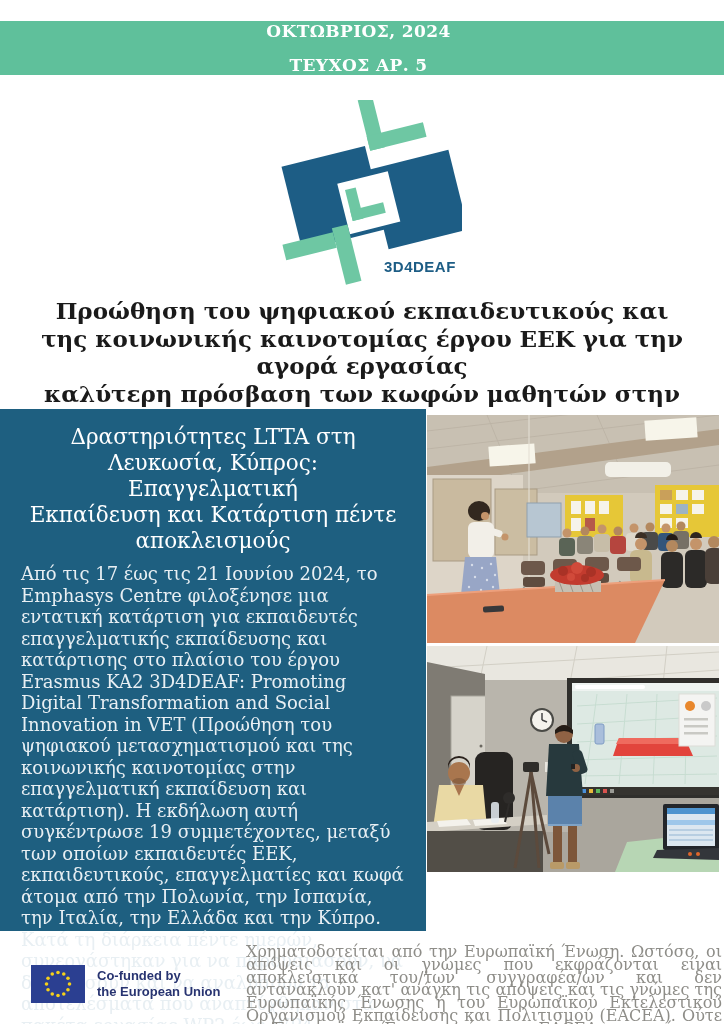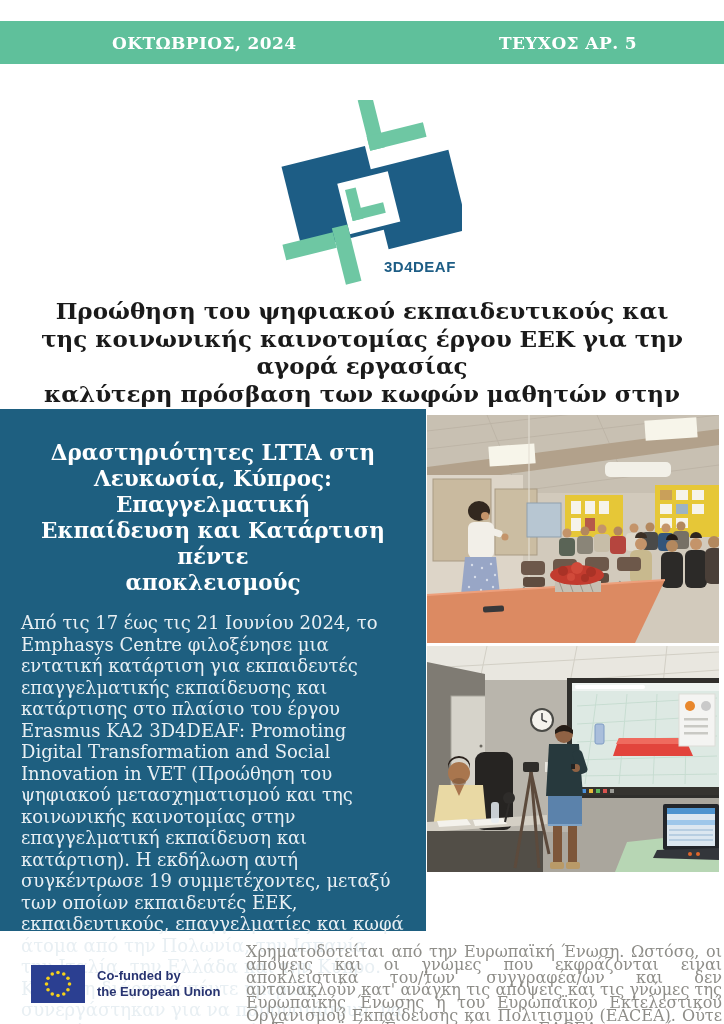--- a/index.html
+++ b/index.html
@@ -1,33 +1,33 @@
 <!DOCTYPE html>
 <html><head>
 <meta charset="utf-8">
 <style>
   html,body{margin:0;padding:0;background:#ffffff;}
   .page{position:relative;width:724px;height:1024px;background:#ffffff;overflow:hidden;
         font-family:"DejaVu Serif",serif;}
   
-  .banner{position:absolute;left:0;top:21px;width:724px;height:43px;background:#5fc09b;
+  .banner{position:absolute;left:0;top:21px;width:724px;height:54px;background:#5fc09b;
           display:flex;align-items:center;justify-content:space-between;
-          padding:0 87px 0 112px;box-sizing:border-box;}
+          padding:0 119px 0 112px;box-sizing:border-box;flex-direction:column;}
   .banner span{color:#ffffff;font-weight:bold;font-size:17px;letter-spacing:.4px;}
   
   .logo{position:absolute;left:262px;top:100px;width:200px;height:186px;}
   
   .title{position:absolute;left:0;top:297px;width:724px;margin:0;text-align:center;
          color:#1a1a1a;font-size:23px;line-height:27.5px;font-weight:bold;}
   .title span{display:block;}
   
   .article{position:absolute;left:0;top:409px;width:426px;height:522px;background:#1e5f80;
            box-sizing:border-box;padding:15px 21px 0 21px;}
-  .article h2{margin:16px;text-align:center;color:#ffffff;font-size:21.5px;line-height:26px;
-              font-weight:bold;}
+  .article h2{margin:0;text-align:center;color:#ffffff;font-size:21.5px;line-height:26px;
+              font-weight:normal;}
   .article h2 span{display:block;}
   .article p{margin:9px 0 0 0;color:#e8eff3;font-size:18px;line-height:21.5px;text-align:left;}
   
   .photo{position:absolute;left:427px;width:292px;margin:0;line-height:0;}
   .photo1{top:415px;height:228px;}
   .photo2{top:646px;height:226px;}
   .photo svg{display:block;}
   
   .eu{position:absolute;left:31px;top:963px;display:flex;align-items:center;}
   .eu svg{display:block;}

